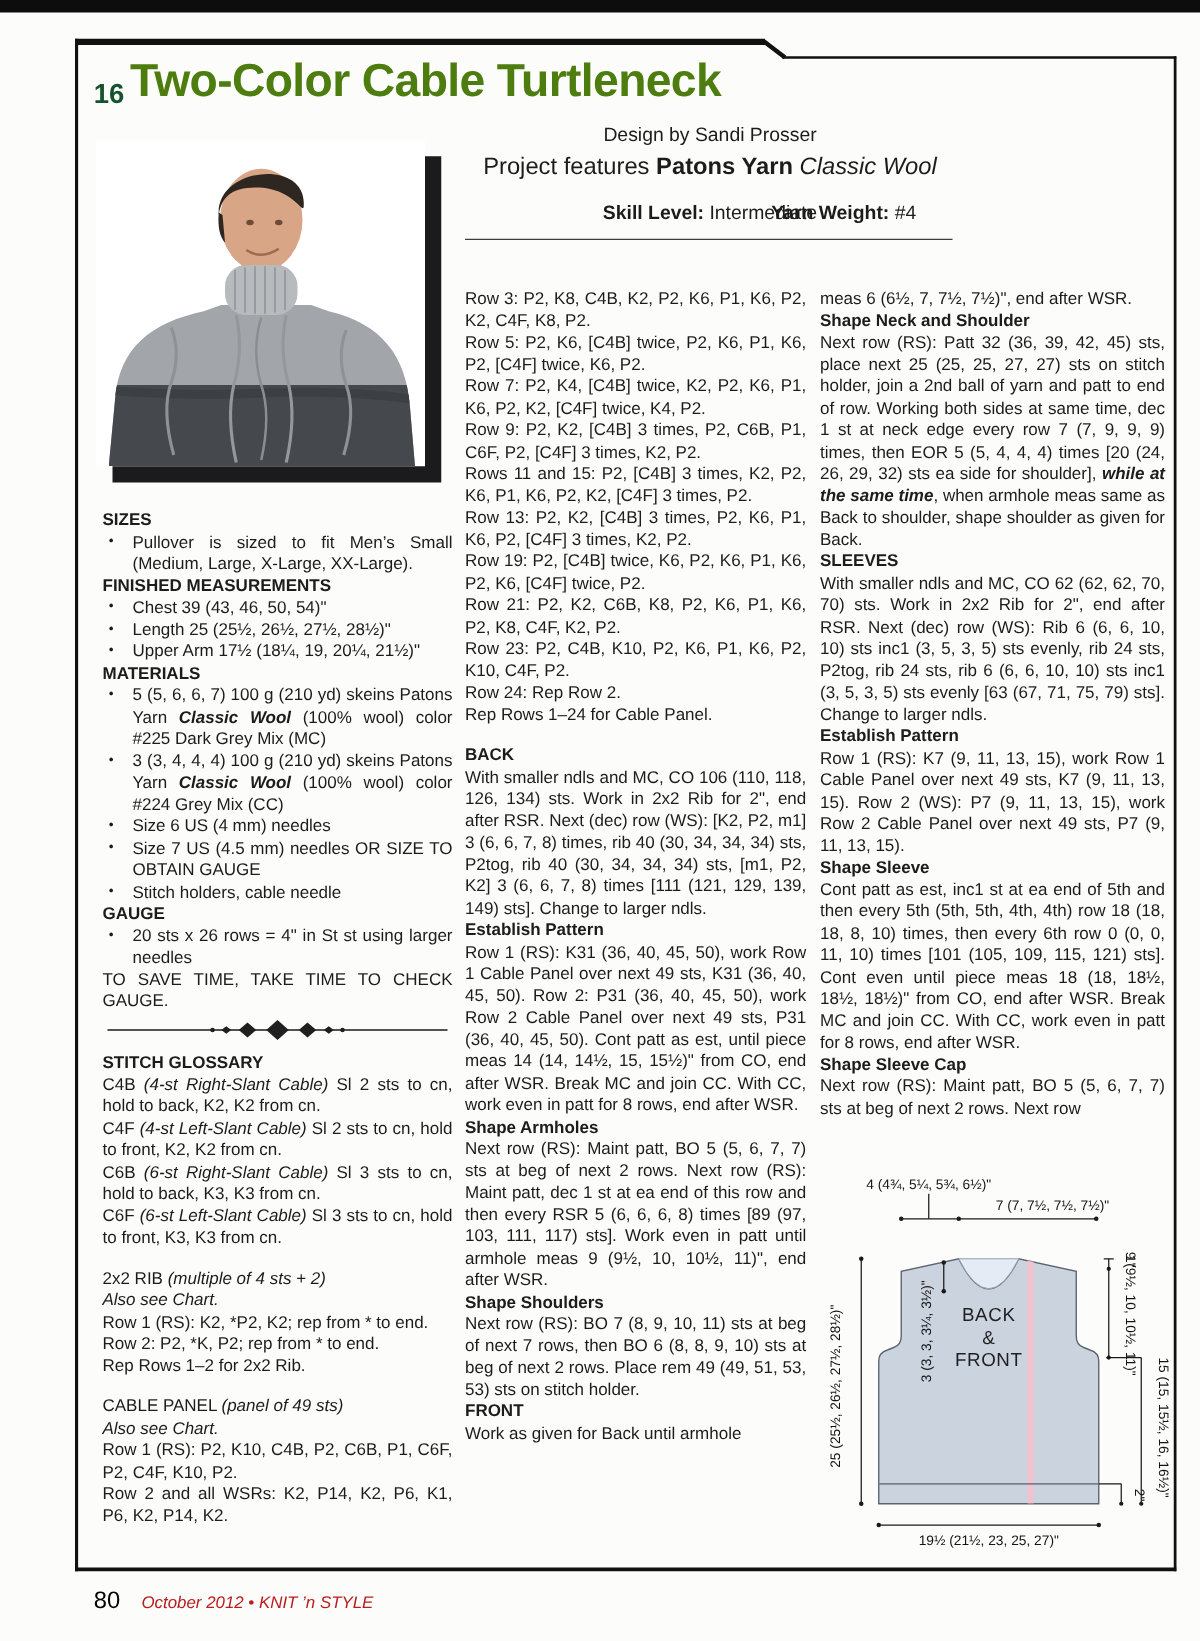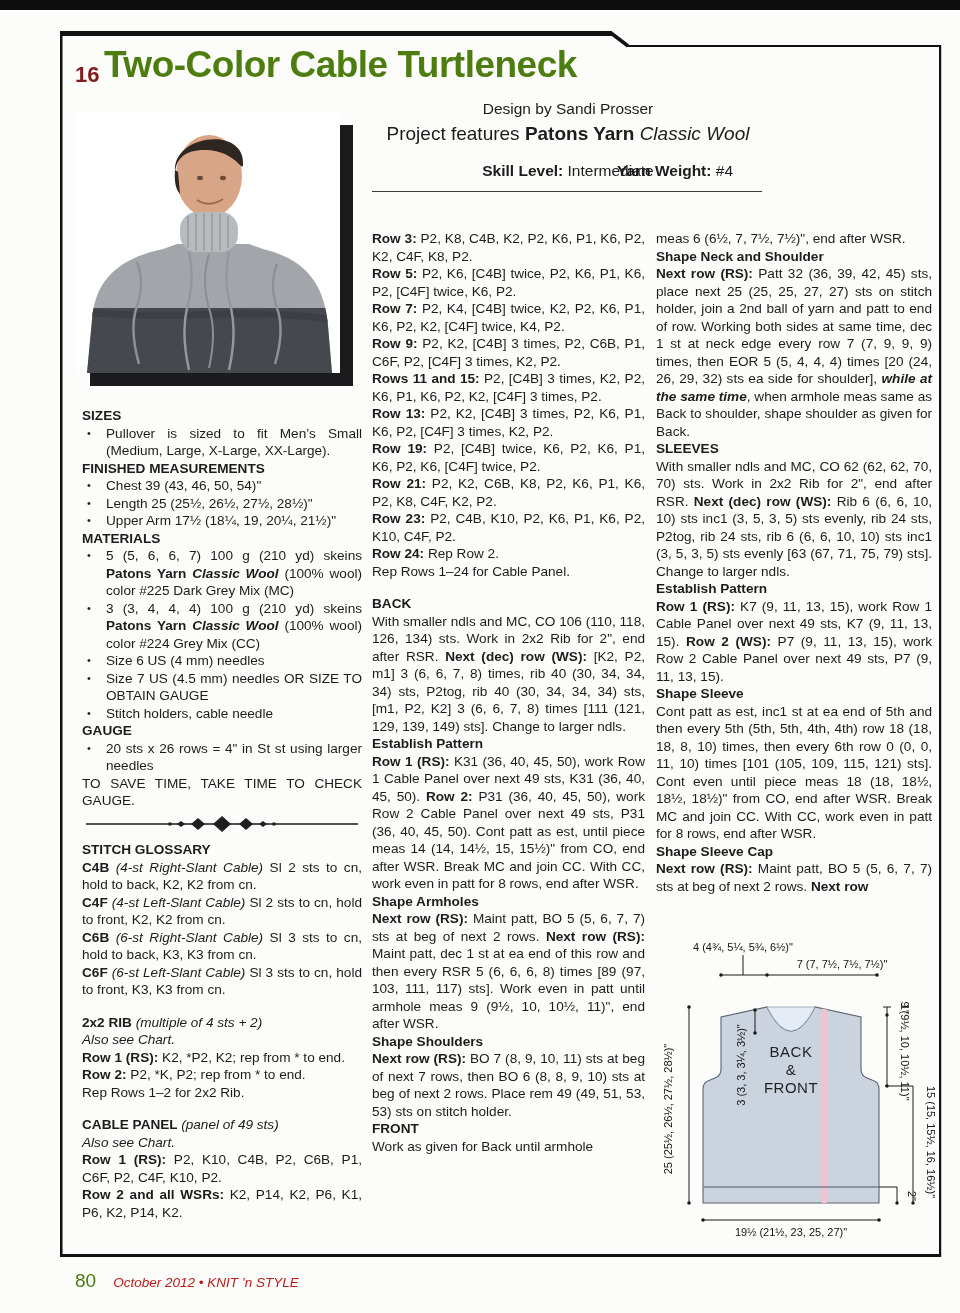--- a/index.html
+++ b/index.html
@@ -2,21 +2,21 @@
 <html><head>
 <meta charset="utf-8">
 <style>
   html,body{margin:0;padding:0;background:#e8e8e4;}
   .page{position:relative;width:960px;height:1313px;background:#fcfcfa;overflow:hidden;
         font-family:"Liberation Sans","DejaVu Sans",sans-serif;color:#1c1c1c;}
   
   .topbar{position:absolute;left:0;top:0;width:960px;height:10px;background:#0d0d0d;}
   .frame{position:absolute;left:0;top:0;pointer-events:none;}
   
-  .page-tag{position:absolute;left:75px;top:62px;font-size:22px;font-weight:700;color:#7f1d1d;}
+  .page-tag{position:absolute;left:75px;top:62px;font-size:22px;font-weight:700;color:#14532d;}
   .page-title{position:absolute;left:104px;top:44px;font-size:37px;font-weight:700;letter-spacing:-0.5px;color:#4d7c0f;white-space:nowrap;}
   .header-info{position:absolute;left:372px;top:100px;width:392px;text-align:center;}
   .design-credit{font-size:15.5px;}
   .project-line{font-size:19px;margin-top:5px;}
   .project-line .brand{font-weight:700;}
   .project-line .yarnname{font-style:italic;}
   .skill-row{position:relative;margin-top:17px;font-size:15.5px;height:20px;}
   .skill-row .lab{font-weight:700;}
   .yarn-weight{position:absolute;left:245px;top:0;}
   .header-rule{margin-top:9px;border-top:1.6px solid #3c3c3c;width:390px;height:0;}
@@ -27,30 +27,30 @@
   .col{position:absolute;font-size:13.6px;line-height:17.5px;}
   .col-left{left:82px;top:407px;width:280px;}
   .col-mid{left:372px;top:230px;width:273px;}
   .col-right{left:656px;top:230px;width:276px;}
   .blk{position:relative;margin:0;}
   .blk.p,.blk.bullet{text-align:justify;}
   .blk.h,.blk.subh{font-weight:700;}
   .blk.gap{height:15px;}
   .blk.bullet{padding-left:24px;}
   .blk.bullet .mark{position:absolute;left:5px;top:0;font-size:11px;}
-  .b{font-weight:700;}
+  .b{font-weight:400;}
   .i{font-style:italic;}
   .bi{font-weight:700;font-style:italic;}
   .blk.ornament{margin:3px 0 4px 0;text-align:center;}
   
   .schematic{position:absolute;left:645px;top:935px;width:300px;height:310px;}
   .schematic svg text{font-family:"Liberation Sans","DejaVu Sans",sans-serif;}
   
   .footer{position:absolute;left:75px;top:1270px;display:flex;align-items:baseline;}
-  .footer .pnum{font-size:19px;color:#4d7c0f;}
+  .footer .pnum{font-size:19px;color:#000000;}
   .footer .issue{font-size:13.5px;font-style:italic;color:#b91c1c;margin-left:17px;}
 </style>
 </head>
 <body>
 
 <div class="page">
 
   <div class="topbar"></div>
 
   <svg class="frame" width="960" height="1313">

